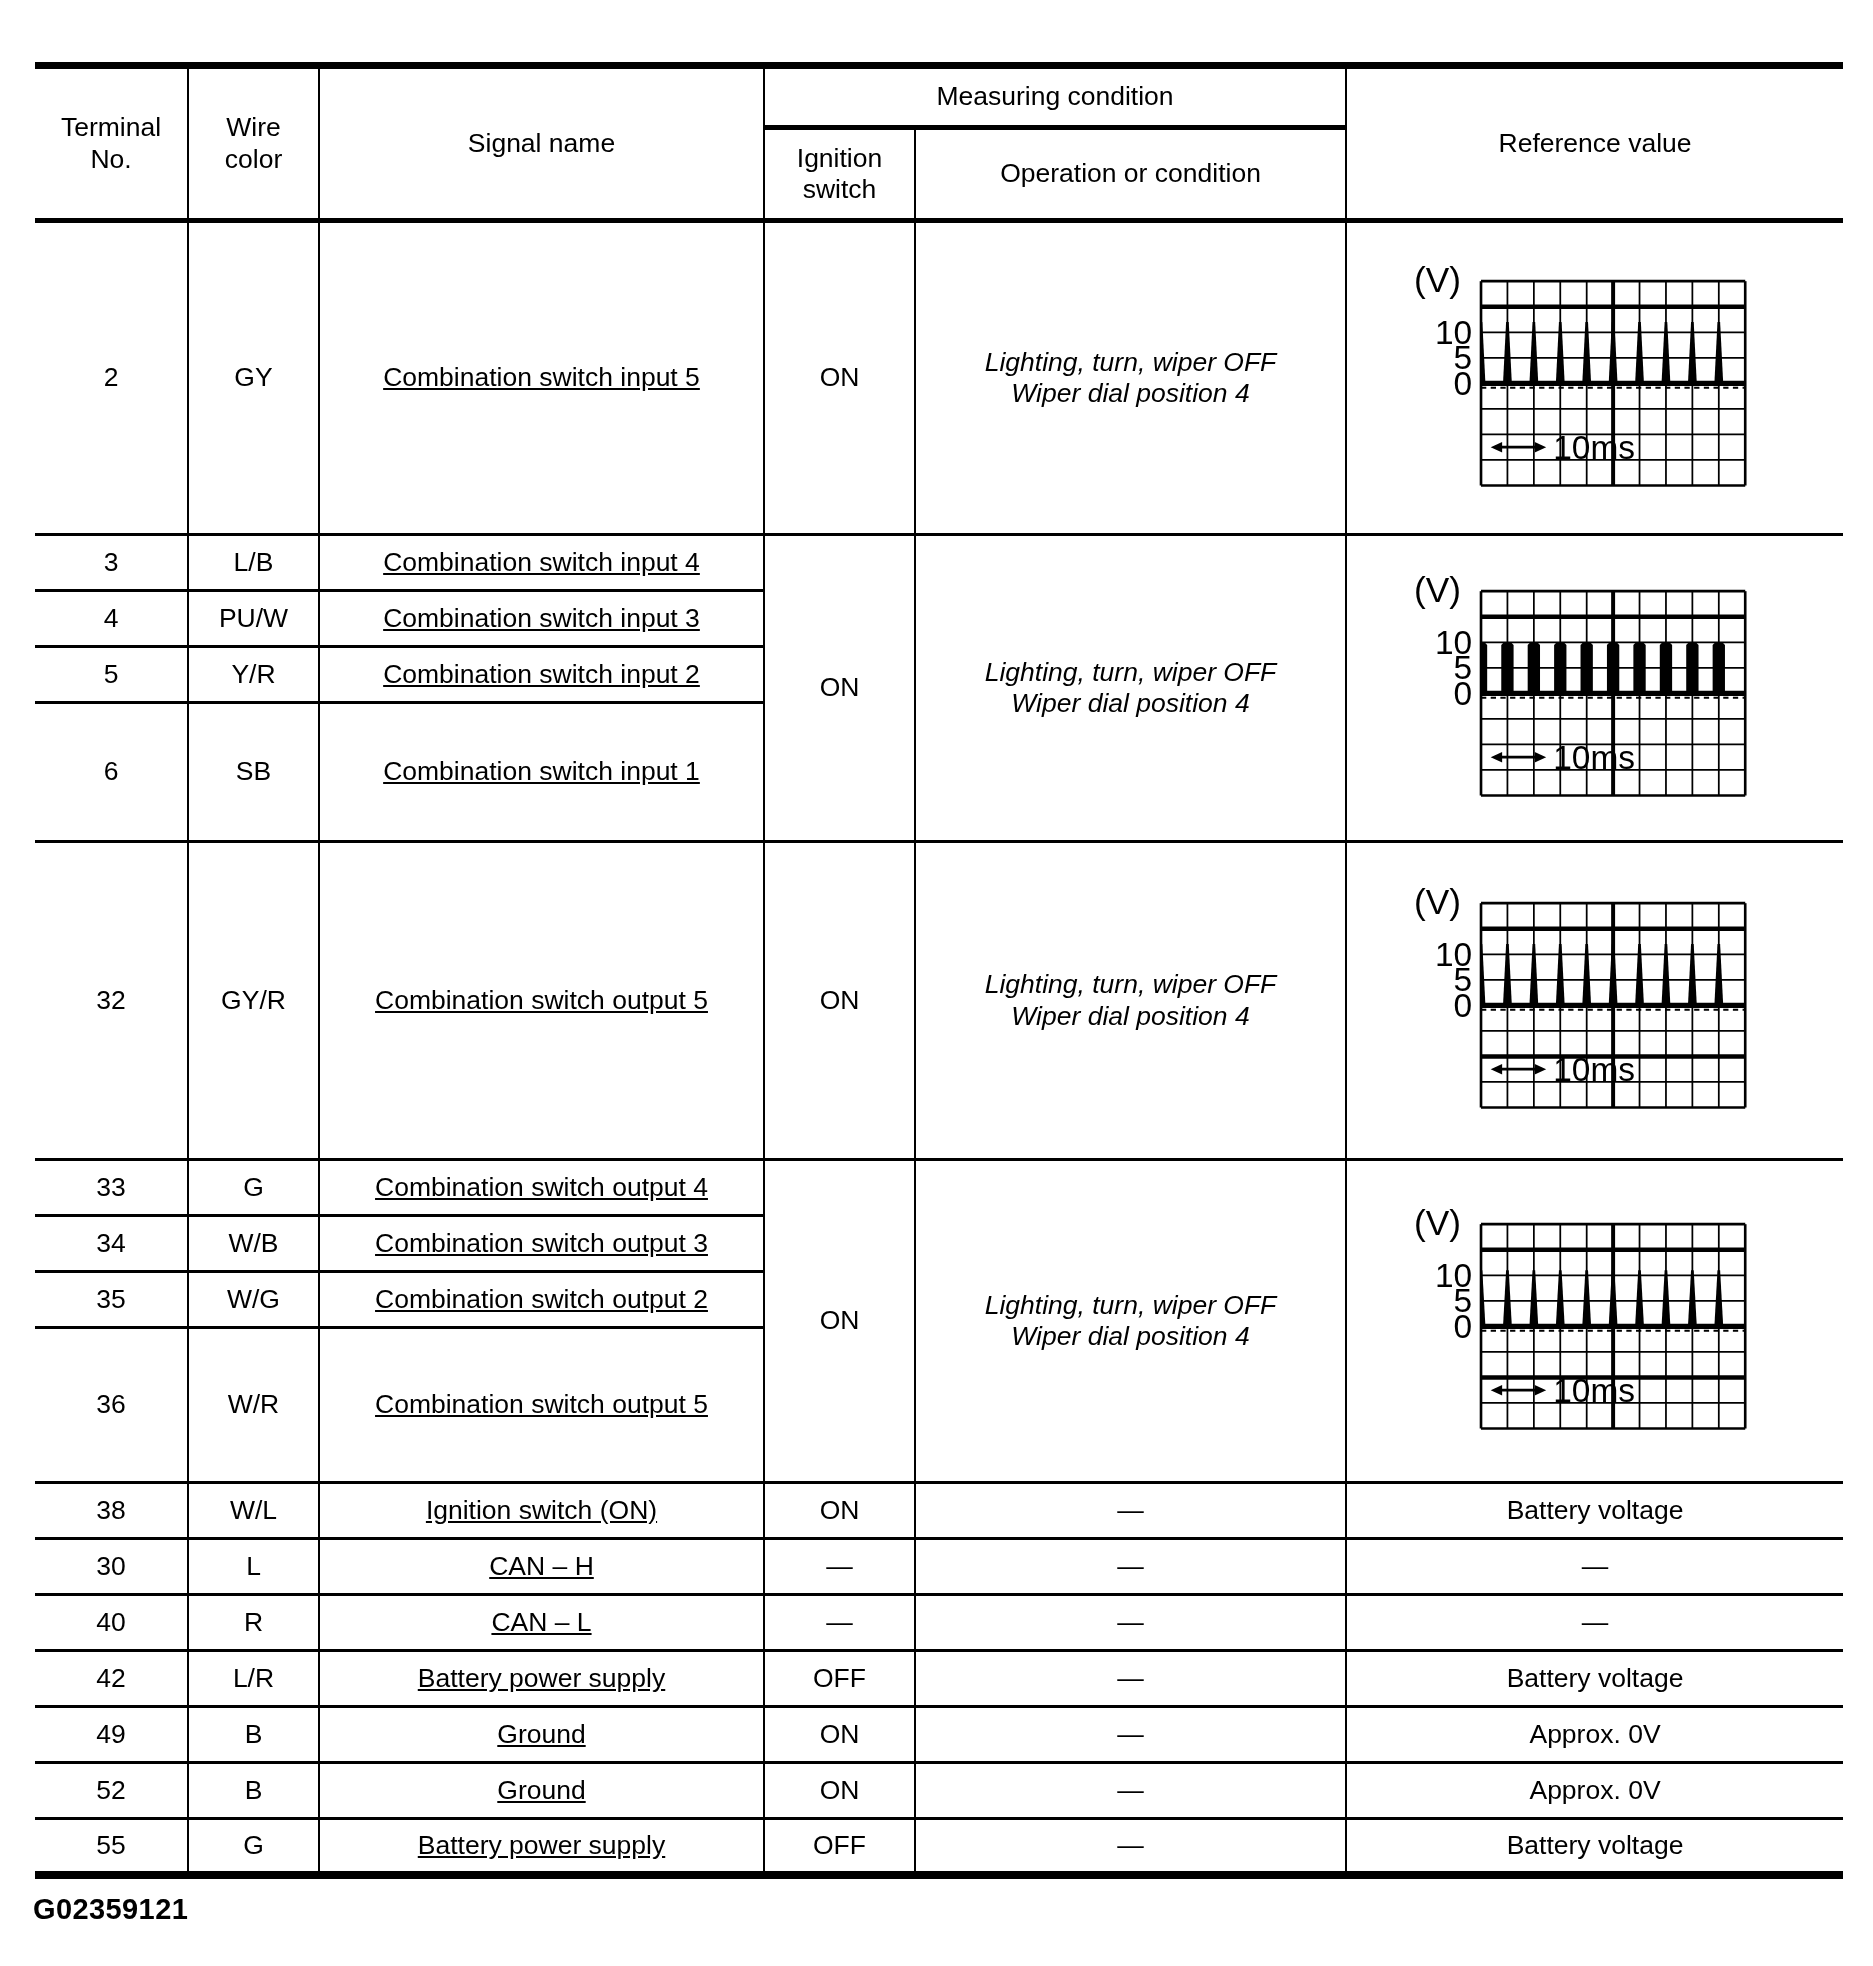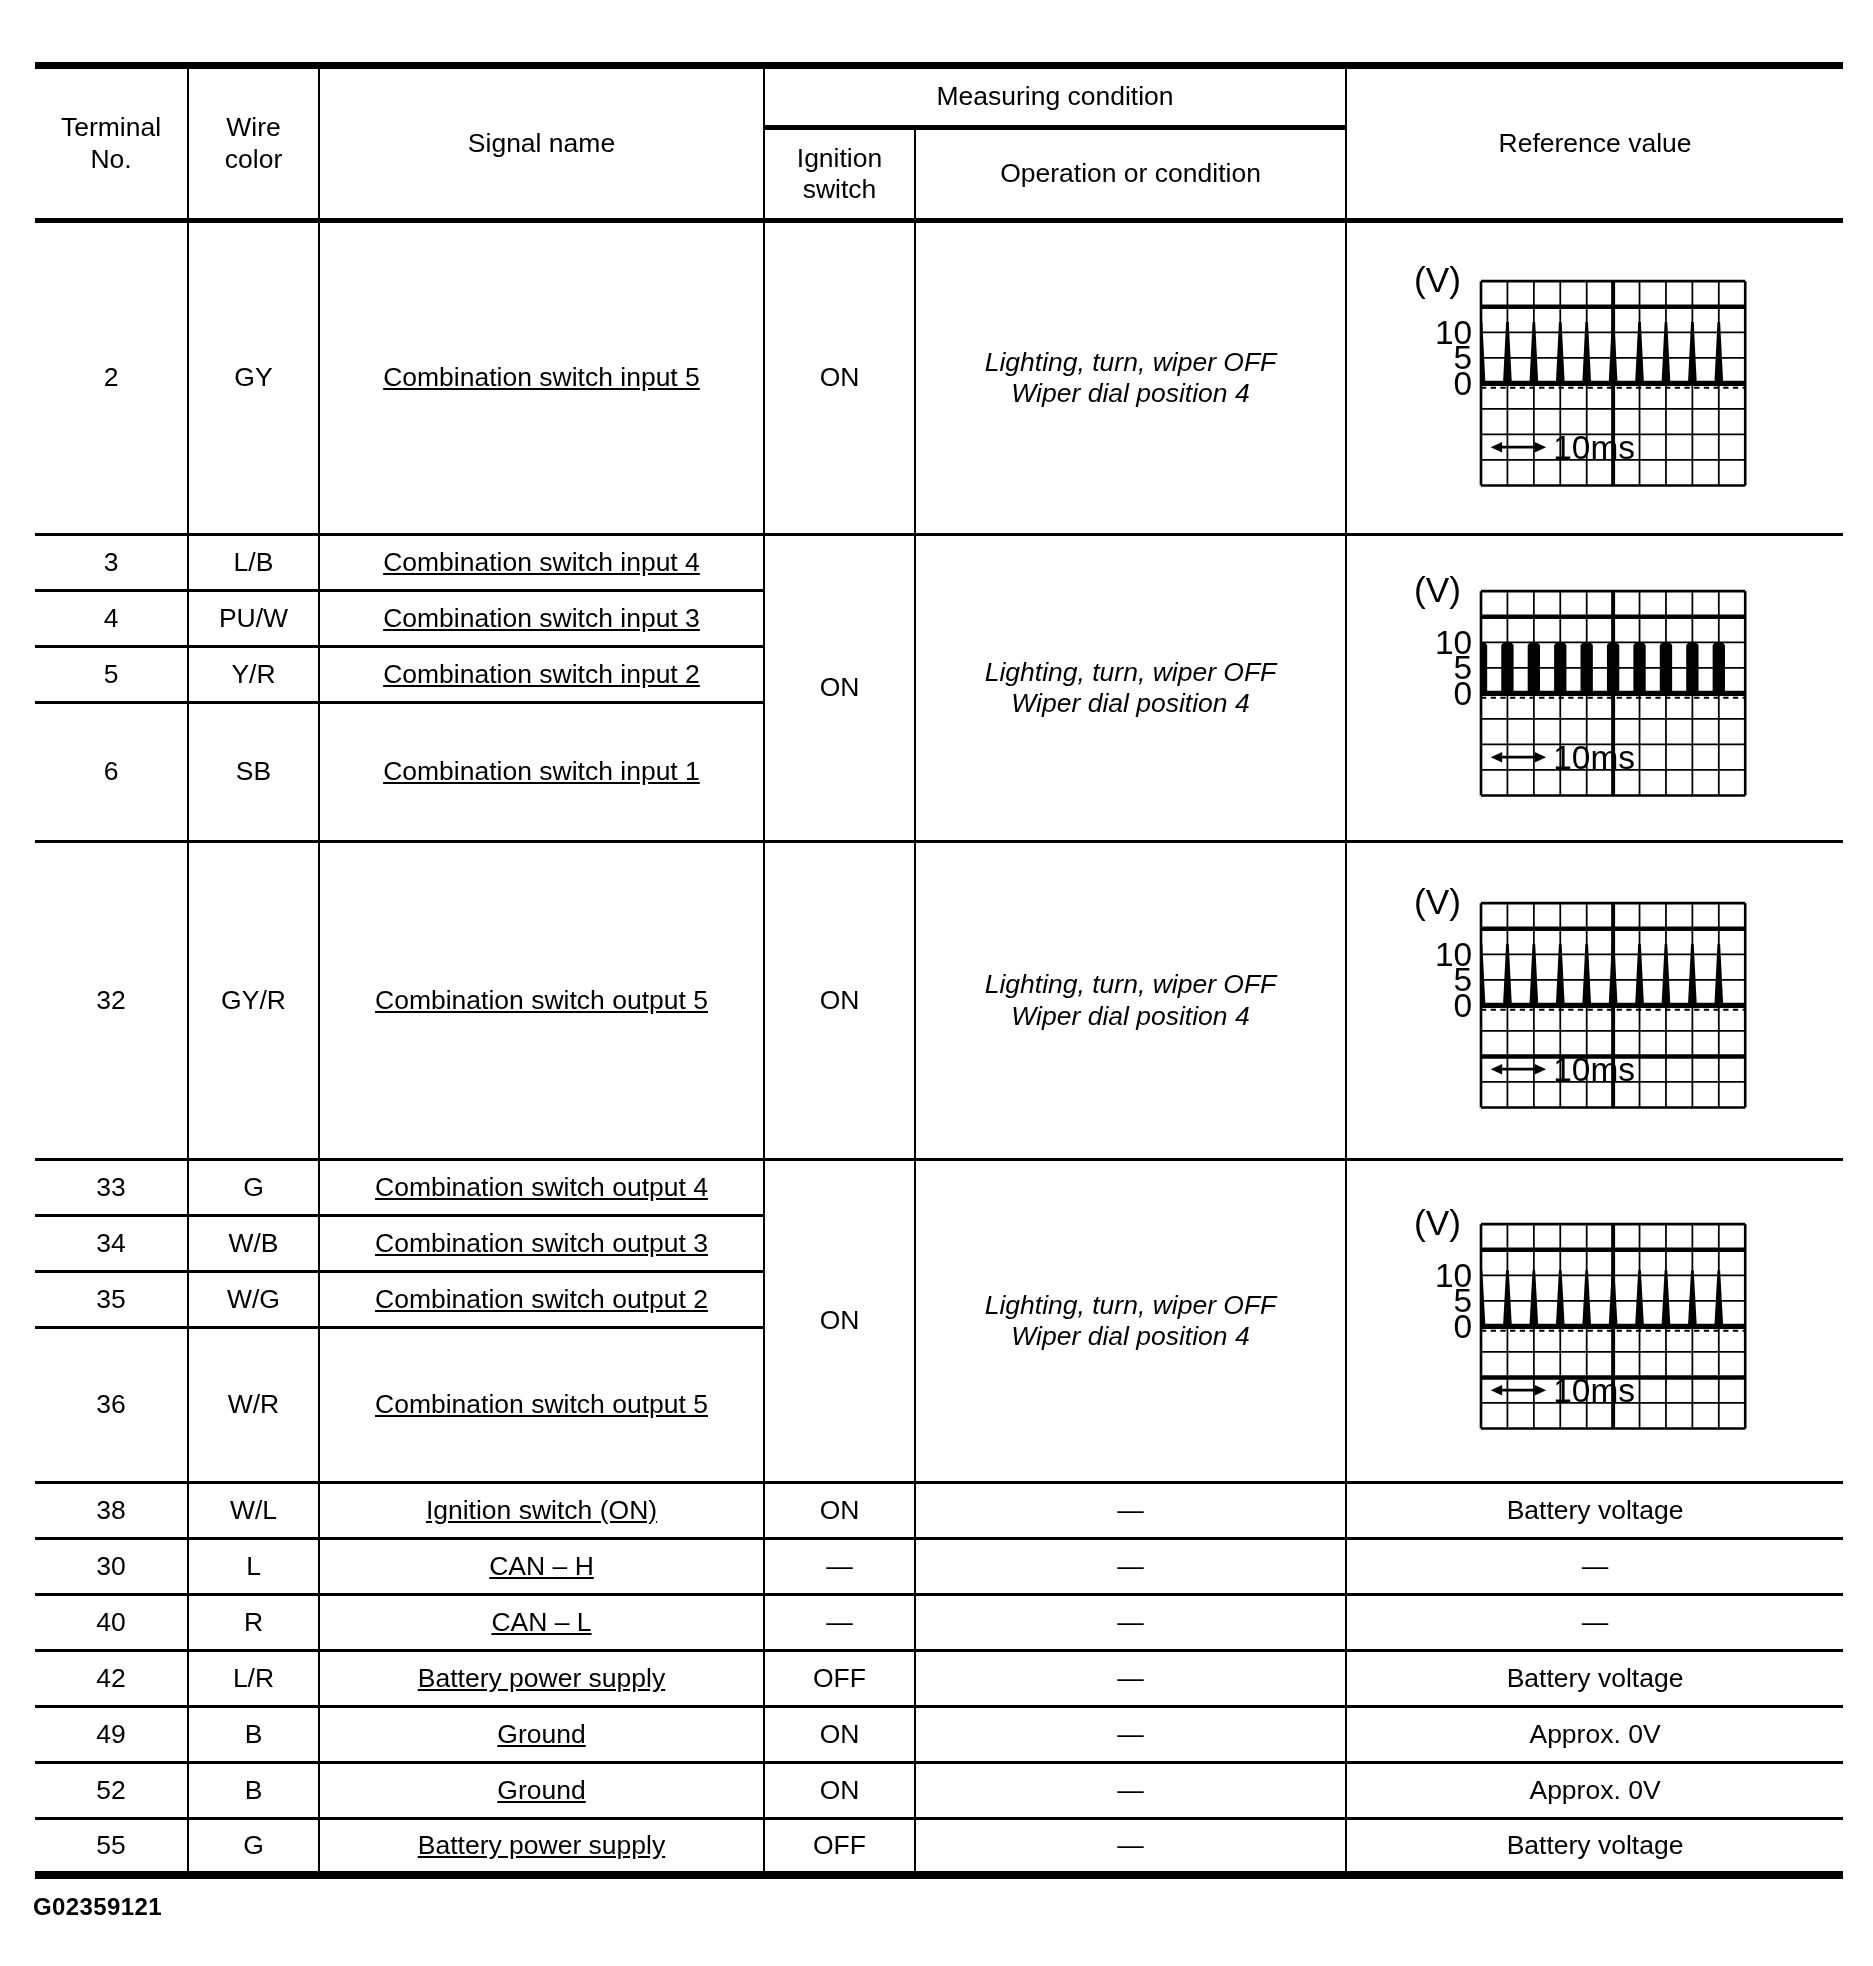--- a/index.html
+++ b/index.html
@@ -35,21 +35,21 @@
   .bb{border-bottom-width:8px !important;margin-top:29px;}
   .hb{border-bottom-width:5.3px !important;}
   .pre{white-space:pre-line;}
   .left{text-align:left;padding-left:16px;text-decoration:underline;}
   .op{text-align:left;padding-left:17.6px;white-space:pre-line;font-style:italic;}
   .dash{font-size:35px;}
   .ref-chart{text-align:center;vertical-align:middle;}
   .ref-chart svg{display:block;margin:0 auto;}
   .figure-id{
     margin:14px 0 0 33px;
-    font-size:24px;
+    font-size:29px;
     font-weight:600;
     letter-spacing:0.4px;
   }
 </style>
 </head>
 <body>
 
 <div class="page">
 
   <table class="spec">

